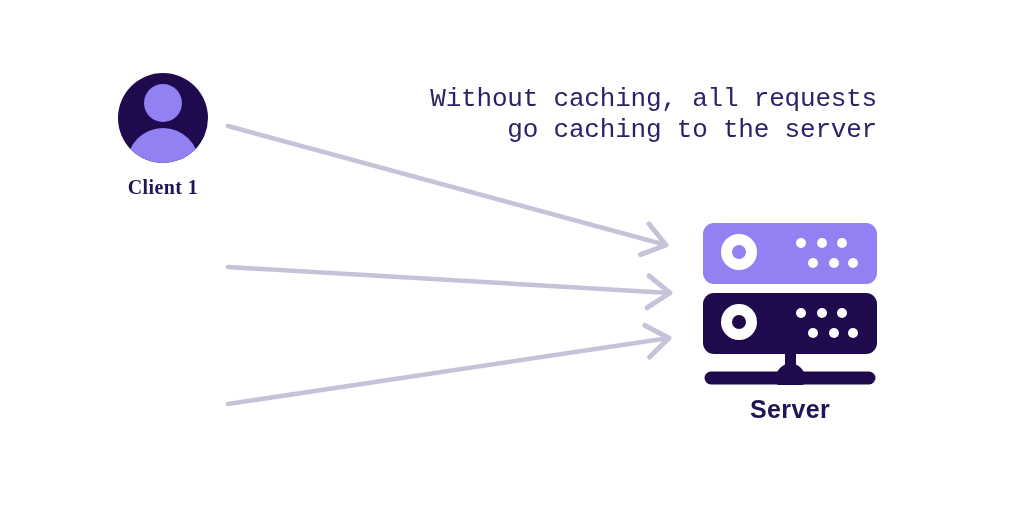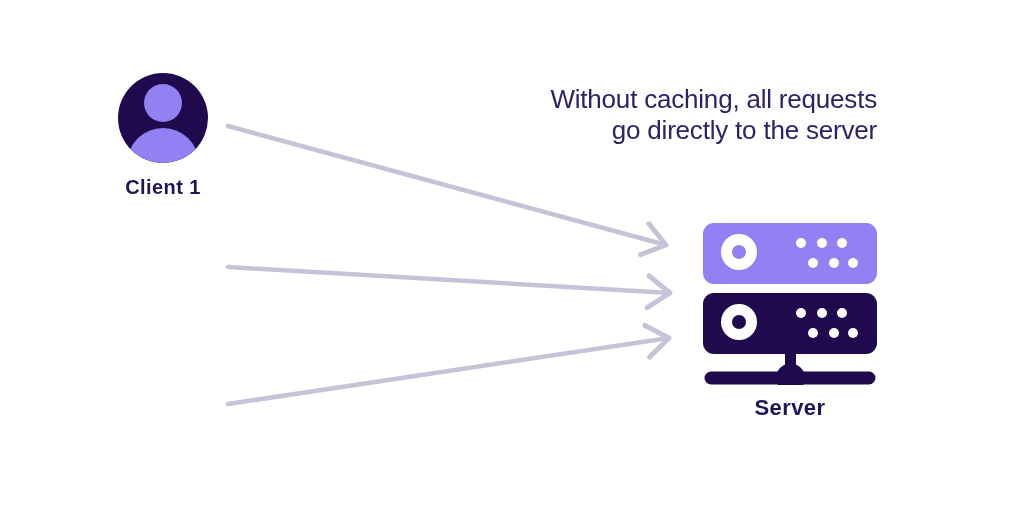--- a/index.html
+++ b/index.html
@@ -13,36 +13,38 @@
   .canvas { position: absolute; inset: 0; width: 1024px; height: 528px; }
   .arrow-layer { position: absolute; left: 0; top: 0; z-index: 1; }
   .client { position: absolute; width: 90px; text-align: center; z-index: 2; }
   .client svg { display: block; }
   .client-label {
     margin-top: 13px;
     font-size: 20px; font-weight: bold;
     letter-spacing: 0.4px;
     color: #221459;
     white-space: nowrap;
+    font-family: Liberation Serif, serif;
   }
   .heading {
     position: absolute; top: 84px; right: 147px;
     text-align: right;
     font-size: 26px; line-height: 31px;
     font-weight: 500;
     letter-spacing: -0.2px;
     color: #2f2068;
     z-index: 2;
+    font-family: Liberation Mono, monospace;
   }
   .heading span { display: block; }
   .server { position: absolute; left: 703px; top: 223px; width: 174px; text-align: center; z-index: 2; }
   .server svg { display: block; }
   .server-label {
     margin-top: 10px;
-    font-size: 22px; font-weight: bold;
+    font-size: 25px; font-weight: bold;
     letter-spacing: 0.4px;
     color: #221459;
     white-space: nowrap;
   }
 </style>
 </head>
 <body>
 
 <div class="canvas">
 
@@ -52,21 +54,21 @@
         <path d="M8 14 L30 30 L8 46" fill="none" stroke="#c8c2d9" stroke-width="5" stroke-linecap="round" stroke-linejoin="round"></path>
       </marker>
     </defs>
     <line x1="228" y1="126" x2="666" y2="245" stroke="#c8c2d9" stroke-width="4.5" stroke-linecap="round" marker-end="url(#chev)"></line>
     <line x1="228" y1="267" x2="670" y2="293" stroke="#c8c2d9" stroke-width="4.5" stroke-linecap="round" marker-end="url(#chev)"></line>
     <line x1="228" y1="404" x2="669" y2="338" stroke="#c8c2d9" stroke-width="4.5" stroke-linecap="round" marker-end="url(#chev)"></line>
   </svg>
 
   <div class="heading">
     <span>Without caching, all requests</span>
-    <span>go directly to the server</span>
+    <span>go caching to the server</span>
   </div>
 
   <div class="client" style="left:118px; top:73px;">
     <svg width="90" height="90" viewBox="0 0 90 90">
       <defs>
           <clipPath id="clip-c0">
             <circle cx="45" cy="45" r="45"></circle>
           </clipPath>
         </defs>
       <circle cx="45" cy="45" r="45" fill="#200a4e"></circle>

